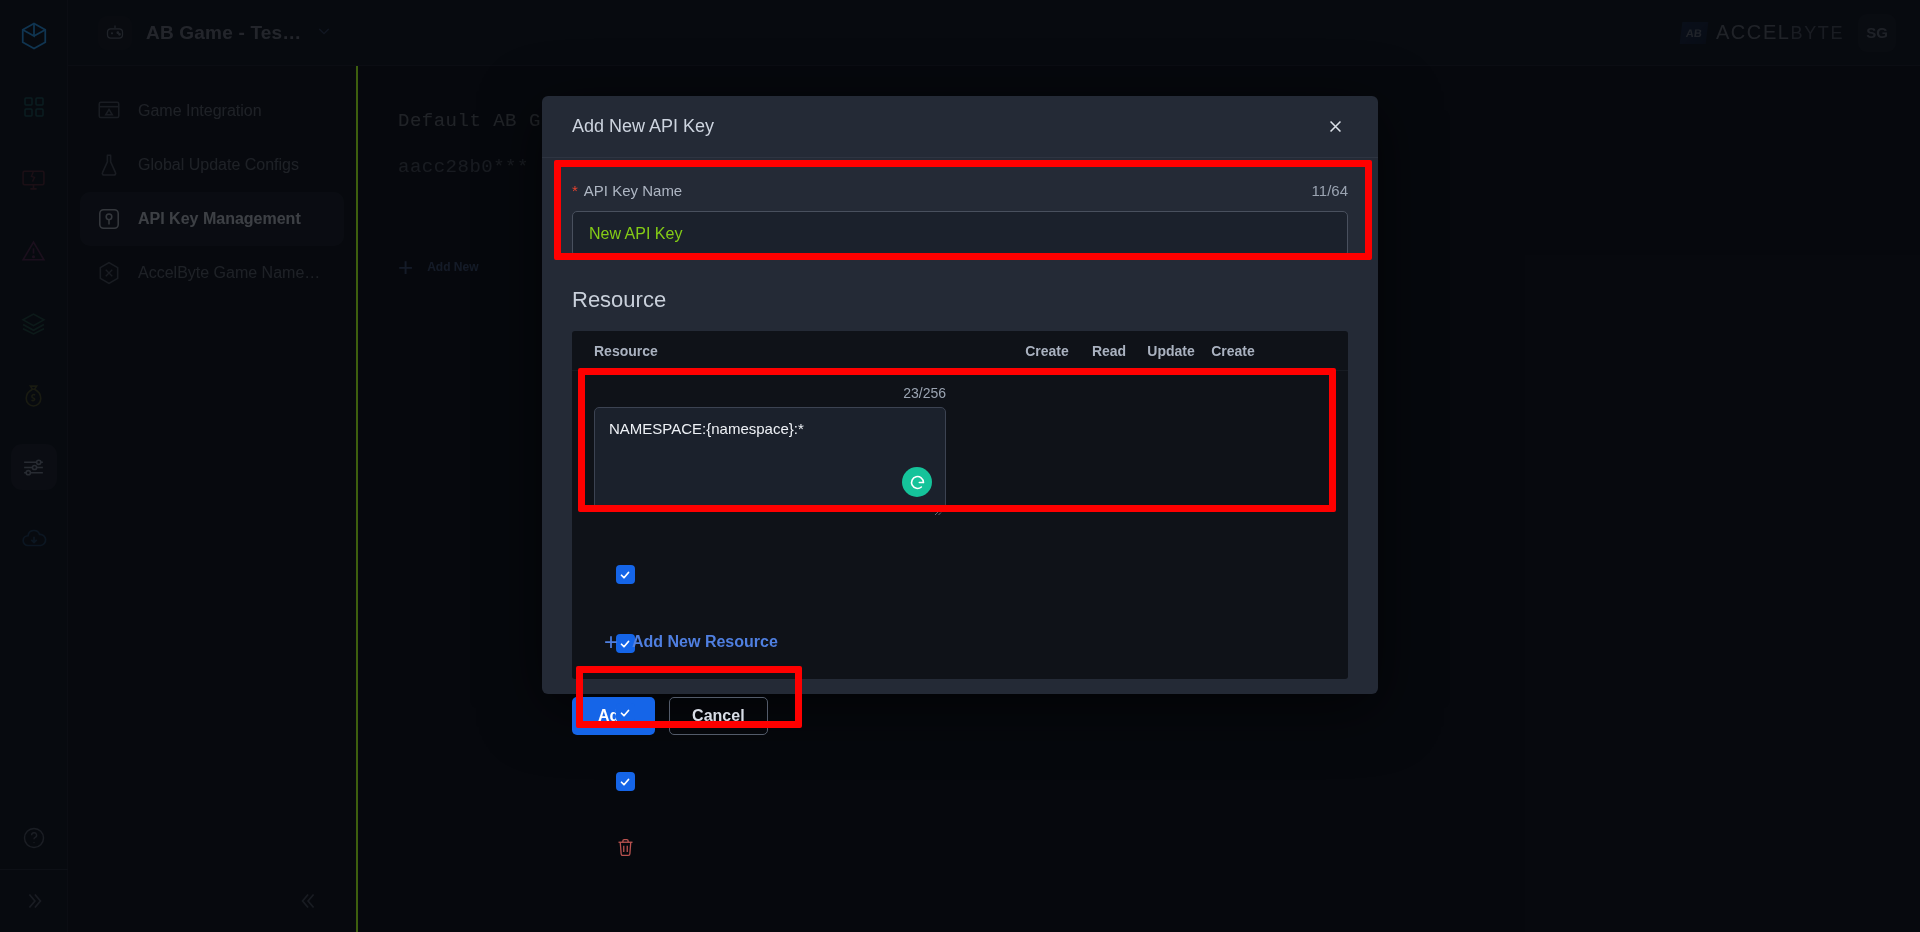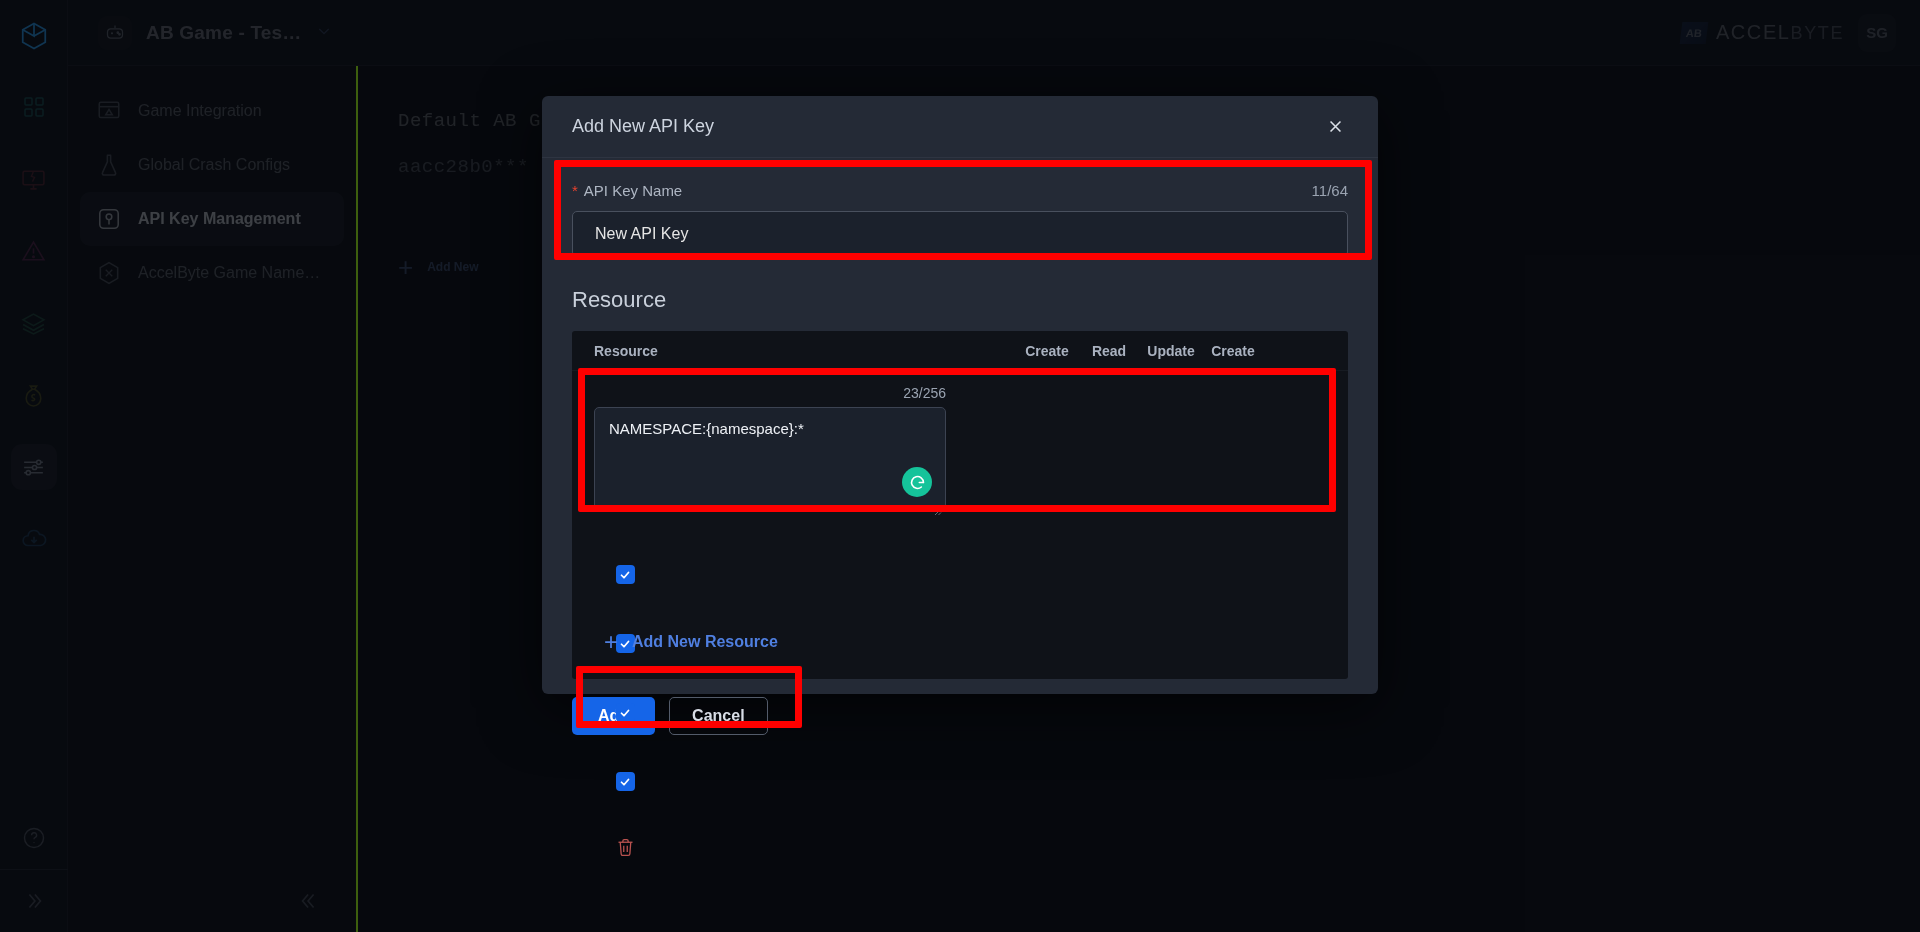--- a/index.html
+++ b/index.html
@@ -97,22 +97,22 @@
   .modal-body { flex: 1 1 auto; padding: 0 30px; position: relative; }
 
   
   .field-block { padding-top: 24px; }
   .field-row { display: flex; align-items: baseline; }
   .field-label { font-size: 15px; color: #aeb6c3; }
   .req { color: #e8432f; margin-right: 6px; font-size: 15px; }
   .counter { margin-left: auto; font-size: 15px; color: #9aa3b1; }
   .text-input {
     margin-top: 12px; width: 100%; height: 46px; border-radius: 5px;
-    background: #1b212c; border: 1px solid #49505e; color: #e5e5e5;
-    font-size: 16px; padding: 0 22px; font-family: "Liberation Sans", sans-serif;
+    background: #1b212c; border: 1px solid #49505e; color: #84cc16;
+    font-size: 16px; padding: 0 16px; font-family: "Liberation Sans", sans-serif;
     outline: none;
   }
 
   .section-title { margin-top: 30px; font-size: 22px; color: #c9d0db; font-weight: 400; }
 
   .res-table { margin-top: 18px; background: #0f1218; border-radius: 3px;
     height: 348px; position: relative; }
   .res-head { height: 40px; display: flex; align-items: center;
     padding: 0 22px; border-bottom: 1px solid #171b22; }
   .th { font-size: 14px; color: #aab2c0; font-weight: 700; }
@@ -290,21 +290,21 @@
           </svg>
         </span>
         <span class="nav-label">Game Integration</span>
       </div>
       <div class="nav-item">
         <span class="nav-ico">
           <svg width="26" height="26" viewBox="0 0 24 24" fill="none" stroke="#aab2c0" stroke-width="1.4">
             <path d="M10 3h4M10.5 3v6L6 19a1.6 1.6 0 0 0 1.4 2.3h9.2A1.6 1.6 0 0 0 18 19l-4.5-10V3"></path>
           </svg>
         </span>
-        <span class="nav-label">Global Crash Configs</span>
+        <span class="nav-label">Global Update Configs</span>
       </div>
       <div class="nav-item active">
         <span class="nav-ico">
           <svg width="26" height="26" viewBox="0 0 24 24" fill="none" stroke="#e6eaf1" stroke-width="1.4">
             <rect x="3.5" y="3.5" width="17" height="17" rx="3.5"></rect>
             <circle cx="12" cy="10" r="2.6"></circle>
               <path d="M12 12.6v4.4"></path>
           </svg>
         </span>
         <span class="nav-label">API Key Management</span>

